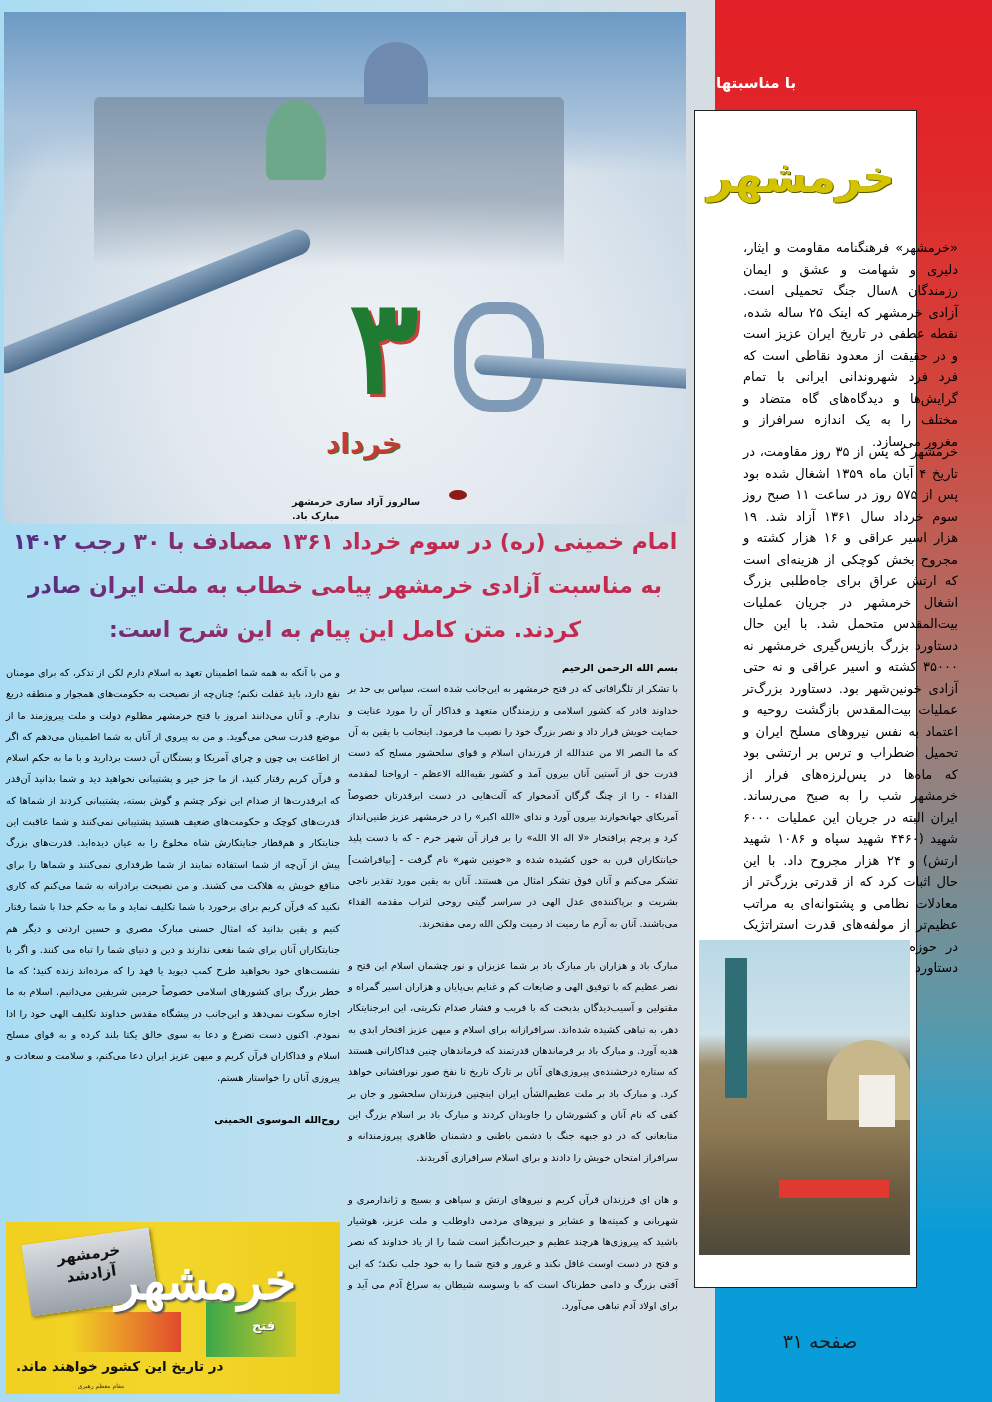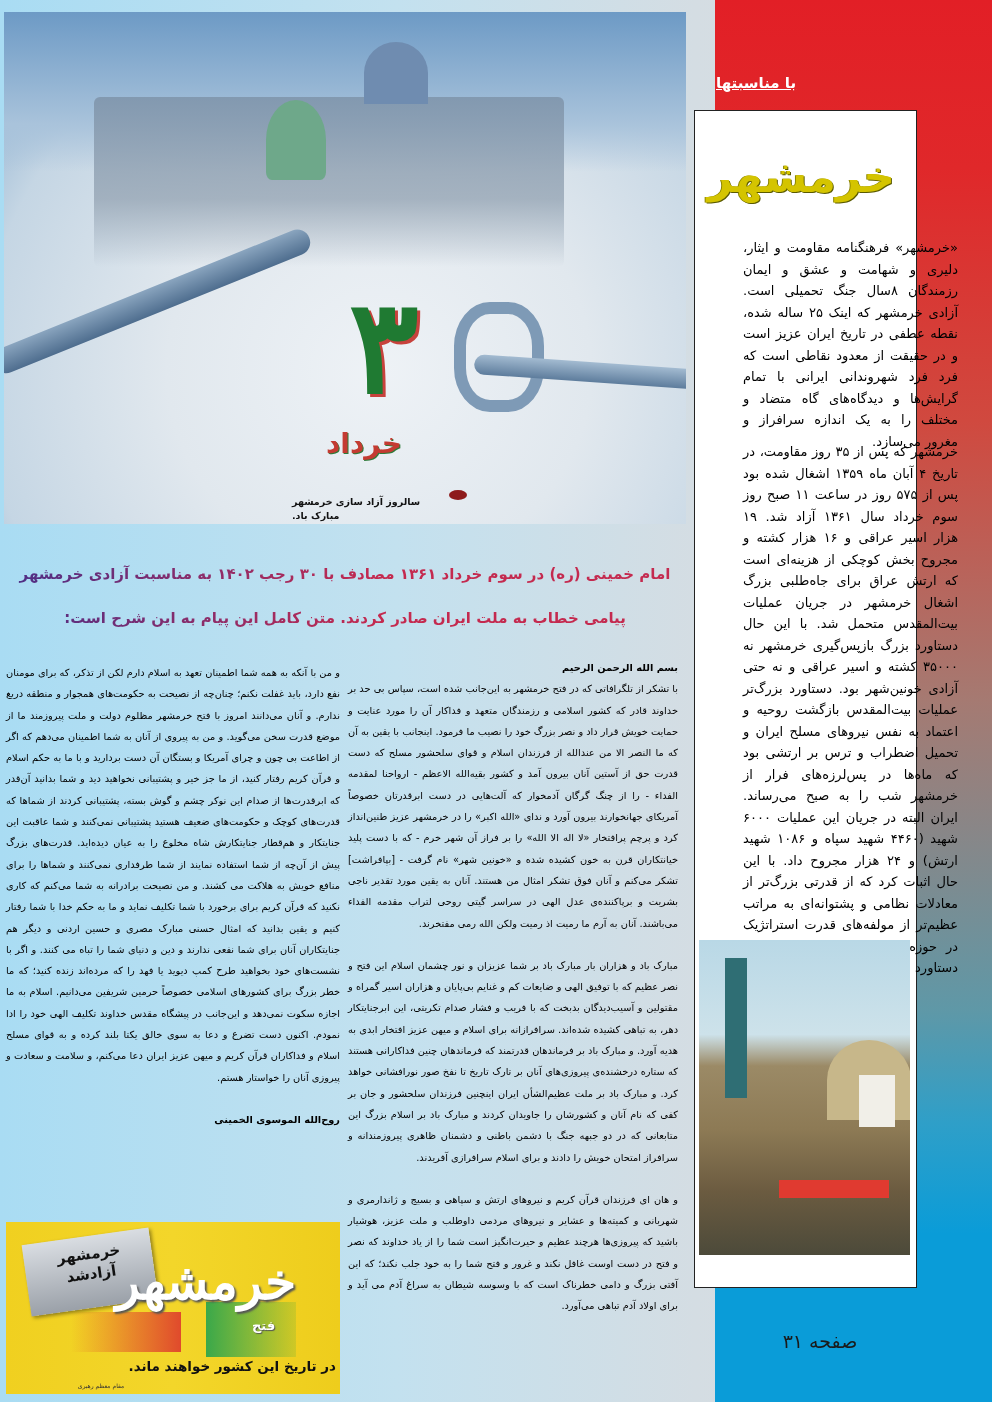--- a/index.html
+++ b/index.html
@@ -10,21 +10,20 @@
     background: linear-gradient(90deg, #a9dcf3 0%, #c3e1ef 40%, #d4dde3 70%, #dcdcdc 100%);
   }
   .right-strip {
     position: absolute; left: 715px; top: 0; width: 277px; height: 1402px;
     background: linear-gradient(180deg, #e21f26 0%, #e0282a 12%, #d0493f 30%, #a57a72 50%, #808a8e 62%, #5f98a7 72%, #2f9fc8 80%, #0a9cd8 88%, #0a9cd8 100%);
   }
   .section-label {
     position: absolute; left: 716px; top: 74px; width: 120px;
     color: #fff; font-weight: bold; font-size: 15px; direction: rtl; text-align: left;
     font-family: "DejaVu Sans", sans-serif;
-    text-decoration: underline;
   }
   .side-panel {
     position: absolute; left: 694px; top: 110px; width: 223px; height: 1178px;
     background: #fff; border: 1px solid #222;
   }
   .side-title {
     position: absolute; left: 30px; top: 40px; width: 170px; height: 60px;
     font-size: 44px; font-weight: bold; color: #d4c400; text-align: center; direction: rtl;
     text-shadow: 1px 1px 0 #5a5a00, -1px 0 0 #8a8400;
     font-family: "DejaVu Sans", sans-serif;
@@ -65,22 +64,22 @@
   .hero-number {
     position: absolute; left: 320px; top: 255px; width: 120px; height: 160px;
     font-size: 130px; font-weight: bold; color: #1f7a32; line-height: 160px; text-align: center;
     text-shadow: 3px 3px 0 #c7423c;
     font-family: "DejaVu Serif", serif;
   }
   .hero-month { position: absolute; left: 322px; top: 415px; width: 110px; font-size: 28px; font-weight: bold; color: #c43b32; text-align: left; direction: rtl; text-shadow: 1px 1px 0 #2e7b3a; }
   .hero-caption { position: absolute; left: 288px; top: 456px; width: 150px; font-size: 9.5px; font-weight: bold; color: #111; text-align: left; direction: rtl; line-height: 14px; margin-top: 27px; }
   .hero-blood { position: absolute; left: 445px; top: 478px; width: 18px; height: 10px; border-radius: 50%; background: #8e1b1b; }
   .headline {
-    position: absolute; left: 10px; top: 552px; width: 670px;
-    direction: rtl; text-align: center; font-weight: bold; font-size: 15px; line-height: 44px;
+    position: absolute; left: 10px; top: 520px; width: 670px;
+    direction: rtl; text-align: center; font-weight: bold; font-size: 22px; line-height: 44px;
     background: linear-gradient(90deg, #4d2f86 0%, #c42a4f 55%, #c42a4f 100%);
     -webkit-background-clip: text; background-clip: text; color: transparent;
     font-family: "DejaVu Sans", sans-serif;
   }
   .col {
     position: absolute; direction: rtl; text-align: justify;
     font-size: 9.8px; line-height: 21.3px; color: #000;
     font-family: "DejaVu Sans", sans-serif;
   }
   .col p { margin-bottom: 0; }
@@ -97,21 +96,21 @@
   .poster-red { position: absolute; left: 65px; top: 90px; width: 110px; height: 40px; background: linear-gradient(90deg, rgba(220,60,40,0.0), #e04a2c); }
   .poster-green { position: absolute; left: 200px; top: 80px; width: 90px; height: 55px; background: linear-gradient(90deg, #3aa84a, rgba(80,170,60,0.2)); }
   .poster-newspaper {
     position: absolute; left: 20px; top: 14px; width: 128px; height: 72px;
     background: linear-gradient(180deg, #d9dde2, #9aa0a8); transform: rotate(-8deg);
     box-shadow: 2px 2px 4px rgba(0,0,0,.4);
   }
   .poster-newspaper-text { position: absolute; left: 10px; top: 8px; width: 110px; font-size: 15px; font-weight: bold; color: #111; direction: rtl; text-align: center; line-height: 20px; }
   .poster-title { position: absolute; left: 80px; top: 30px; width: 240px; font-size: 50px; font-weight: bold; color: #fff; direction: rtl; text-align: center; text-shadow: 2px 2px 2px #555; font-family: "DejaVu Serif", serif; }
   .poster-prefix { position: absolute; left: 246px; top: 96px; width: 50px; font-size: 13px; font-weight: bold; color: #fff; text-shadow: 1px 1px 1px #555; direction: rtl; text-align: left; }
-  .poster-slogan { position: absolute; left: 10px; top: 136px; width: 320px; font-size: 13.5px; font-weight: bold; color: #111; direction: rtl; text-align: right; }
+  .poster-slogan { position: absolute; left: 10px; top: 136px; width: 320px; font-size: 13.5px; font-weight: bold; color: #111; direction: rtl; text-align: left; }
   .poster-credit { position: absolute; left: 60px; top: 160px; width: 70px; font-size: 6px; color: #333; direction: rtl; text-align: center; }
 </style>
 </head>
 <body>
 
 <div class="right-strip"></div>
 <div class="section-label">با مناسبتها</div>
 
 <div class="hero">
   <div class="hero-sky"></div>

